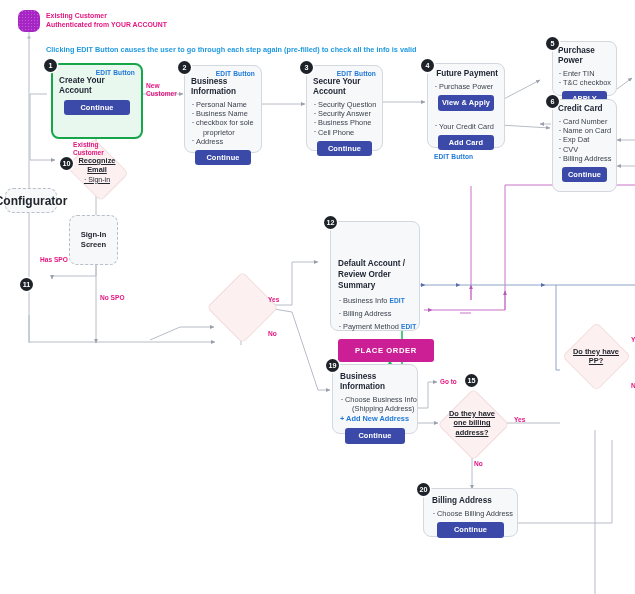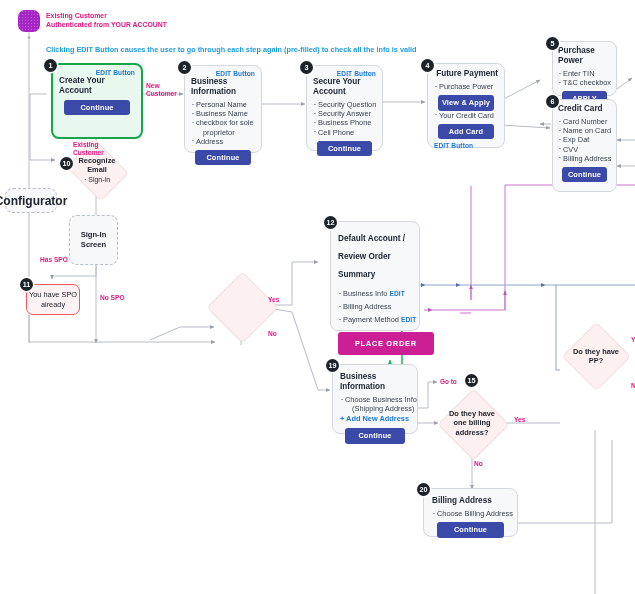--- a/index.html
+++ b/index.html
@@ -60,21 +60,21 @@
   .node.redline{background:#fdf3f4;border:1.6px solid #f4575f;border-radius:7px;}
   .node.dashed{background:#f7f8fa;border:1px dashed #b9bfc9;}
 
   .diamond{
     position:absolute;background:#fdf0f1;border:1px solid #f2dcdd;
     transform:rotate(45deg);border-radius:5px;
   }
   .diamond-label{
     position:absolute;display:flex;align-items:center;justify-content:center;
     text-align:center;font-size:7.4px;line-height:9.4px;font-weight:bold;color:#21262e;
-    z-index:4;pointer-events:none;
+    z-index:4;pointer-events:none;text-decoration:underline;
   }
   .diamond-sub{font-weight:normal;font-size:7px;}
 
   .purplechip{
     position:absolute;width:22px;height:22px;border-radius:7px;
     background:#a626c4;
     background-image:radial-gradient(#c75bdd 0.8px, transparent 0.9px);
     background-size:3px 3px;
   }
 
@@ -239,21 +239,21 @@
     <div class="btn wide">Continue</div>
   </div>
 
   <div class="badge" style="left:421px;top:59px;">4</div>
   <div class="node" style="left:427px;top:63px;width:78px;height:85px;padding:5px 6px 5px 6px;">
     <div class="title" style="text-align:right;">Future Payment</div>
     <ul>
       <li>Purchase Power</li>
     </ul>
     <div class="btn wide">View &amp; Apply</div>
-    <ul style="margin-top:0;">
+    <ul style="margin-top:11px;">
       <li>Your Credit Card</li>
     </ul>
     <div class="btn wide">Add Card</div>
     <div class="editlbl left" style="margin-top:3px;">EDIT Button</div>
   </div>
 
   <div class="badge" style="left:546px;top:37px;">5</div>
   <div class="node" style="left:552px;top:41px;width:65px;height:55px;padding:4px 5px 5px 5px;">
     <div class="title">Purchase Power</div>
     <ul>
@@ -291,31 +291,28 @@
   </div>
 
   <div class="node dashed" style="left:69px;top:215px;width:49px;height:50px;display:flex;align-items:center;justify-content:center;text-align:center;">
     <span style="font-size:7.6px;font-weight:bold;line-height:10px;">Sign-In Screen</span>
   </div>
 
   <div class="edgelabel" style="left:40px;top:256px;">Has SPO</div>
   <div class="edgelabel" style="left:100px;top:294px;">No SPO</div>
 
   <div class="badge" style="left:20px;top:278px;">11</div>
-  <div class="node redline" style="left:26px;top:284px;width:54px;height:31px;display:flex;align-items:center;justify-content:center;text-align:center;">
-    <span style="font-size:7.4px;line-height:9.6px;font-weight:normal;color:#21262e;">You have SPO already</span>
-  </div>
 
   <div class="diamond" style="left:217px;top:282px;width:49px;height:49px;"></div>
   <div class="edgelabel" style="left:268px;top:296px;">Yes</div>
   <div class="edgelabel" style="left:268px;top:330px;">No</div>
 
   <div class="badge" style="left:324px;top:216px;">12</div>
   <div class="node" style="left:330px;top:221px;width:90px;height:110px;padding:8px 7px 6px 7px;">
-    <div class="title" style="white-space:normal;line-height:18px;">Default Account / Review Order Summary</div>
+    <div class="title" style="white-space:normal;line-height:11px;margin-top:28px;">Default Account / Review Order Summary</div>
     <ul style="margin-top:3px;">
       <li style="line-height:13px;">
         <span>Business Info</span>
         <span class="inlineedit">EDIT</span>
       </li>
       <li style="line-height:13px;">Billing Address</li>
       <li style="line-height:13px;">
         <span>Payment Method</span>
         <span class="inlineedit">EDIT</span>
       </li>

